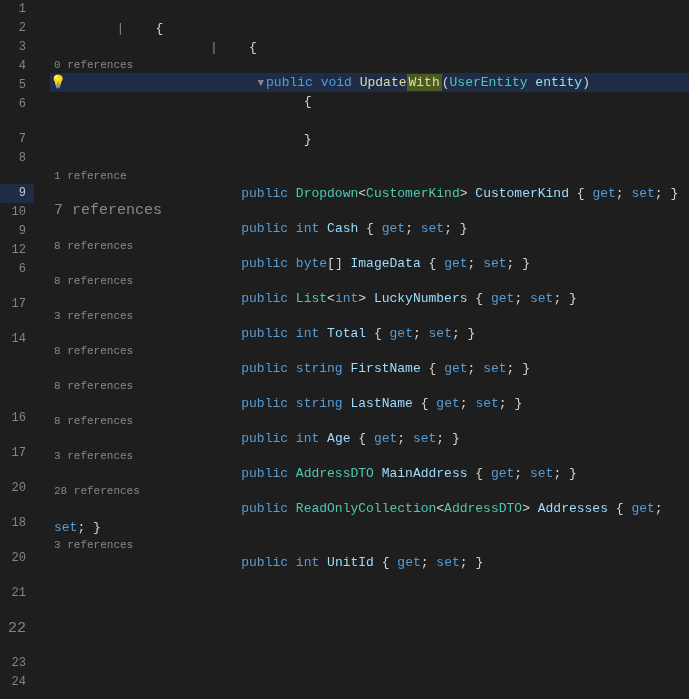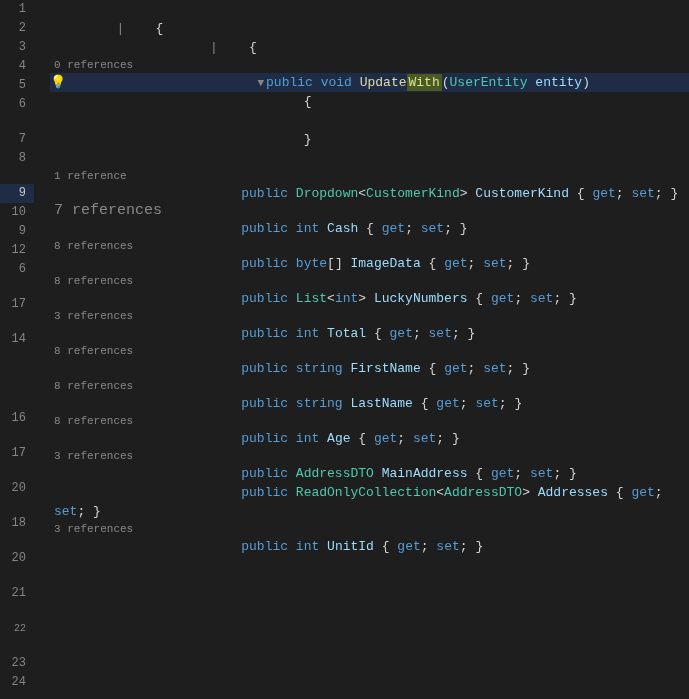--- a/index.html
+++ b/index.html
@@ -50,21 +50,21 @@
           <div style="height:19px;line-height:19px;font-size:12px;;padding-right:8px;">17</div>
           <div style="height:16px;line-height:16px;font-size:11px;"></div>
           <div style="height:19px;line-height:19px;font-size:12px;;padding-right:8px;">20</div>
           <div style="height:16px;line-height:16px;font-size:11px;"></div>
           <div style="height:19px;line-height:19px;font-size:12px;;padding-right:8px;">18</div>
           <div style="height:16px;line-height:16px;font-size:11px;"></div>
           <div style="height:19px;line-height:19px;font-size:12px;;padding-right:8px;">20</div>
           <div style="height:16px;line-height:16px;font-size:11px;"></div>
           <div style="height:19px;line-height:19px;font-size:12px;;padding-right:8px;">21</div>
           <div style="height:16px;line-height:16px;font-size:11px;"></div>
-          <div style="height:19px;line-height:19px;font-size:10px;;padding-right:8px;">22</div>
+          <div style="height:19px;line-height:19px;font-size:15px;;padding-right:8px;">22</div>
           <div style="height:16px;line-height:16px;font-size:11px;"></div>
           <div style="height:19px;line-height:19px;font-size:12px;;padding-right:8px;">23</div>
           <div style="height:19px;line-height:19px;font-size:12px;;padding-right:8px;">24</div>
           <div style="height:16px;line-height:16px;font-size:11px;"></div>
           <div style="height:19px;line-height:19px;font-size:12px;;padding-right:8px;">25</div>
           <div style="height:19px;line-height:19px;font-size:12px;;padding-right:8px;">26</div>
         </div>
   <div id="code-lines" style="flex:1; padding-left:6px; overflow:hidden;">
           <div style="height:19px;line-height:19px;padding-left:4px;position:relative;"></div>
           <div style="height:19px;line-height:19px;padding-left:4px;position:relative;">&nbsp;&nbsp;&nbsp;&nbsp;&nbsp;&nbsp;&nbsp;&nbsp;<span style="color:#858585;">|</span>&nbsp;&nbsp;&nbsp;&nbsp;<span style="color:#d4d4d4">{</span></div>
@@ -86,20 +86,21 @@
           <div style="height:16px;line-height:16px;padding-left:4px;"><span style="color:#888;font-size:11px;">3 references</span></div>
           <div style="height:19px;line-height:19px;padding-left:4px;position:relative;">&nbsp;&nbsp;&nbsp;&nbsp;&nbsp;&nbsp;&nbsp;&nbsp;&nbsp;&nbsp;&nbsp;&nbsp;&nbsp;&nbsp;&nbsp;&nbsp;&nbsp;&nbsp;&nbsp;&nbsp;&nbsp;&nbsp;&nbsp;&nbsp;<span style="color:#569cd6">public</span> <span style="color:#569cd6">int</span> <span style="color:#9cdcfe">Total</span> <span style="color:#d4d4d4">{</span> <span style="color:#569cd6">get</span><span style="color:#d4d4d4">;</span> <span style="color:#569cd6">set</span><span style="color:#d4d4d4">;</span> <span style="color:#d4d4d4">}</span></div>
           <div style="height:16px;line-height:16px;padding-left:4px;"><span style="color:#888;font-size:11px;">8 references</span></div>
           <div style="height:19px;line-height:19px;padding-left:4px;position:relative;">&nbsp;&nbsp;&nbsp;&nbsp;&nbsp;&nbsp;&nbsp;&nbsp;&nbsp;&nbsp;&nbsp;&nbsp;&nbsp;&nbsp;&nbsp;&nbsp;&nbsp;&nbsp;&nbsp;&nbsp;&nbsp;&nbsp;&nbsp;&nbsp;<span style="color:#569cd6">public</span> <span style="color:#569cd6">string</span> <span style="color:#9cdcfe">FirstName</span> <span style="color:#d4d4d4">{</span> <span style="color:#569cd6">get</span><span style="color:#d4d4d4">;</span> <span style="color:#569cd6">set</span><span style="color:#d4d4d4">;</span> <span style="color:#d4d4d4">}</span></div>
           <div style="height:16px;line-height:16px;padding-left:4px;"><span style="color:#888;font-size:11px;">8 references</span></div>
           <div style="height:19px;line-height:19px;padding-left:4px;position:relative;">&nbsp;&nbsp;&nbsp;&nbsp;&nbsp;&nbsp;&nbsp;&nbsp;&nbsp;&nbsp;&nbsp;&nbsp;&nbsp;&nbsp;&nbsp;&nbsp;&nbsp;&nbsp;&nbsp;&nbsp;&nbsp;&nbsp;&nbsp;&nbsp;<span style="color:#569cd6">public</span> <span style="color:#569cd6">string</span> <span style="color:#9cdcfe">LastName</span> <span style="color:#d4d4d4">{</span> <span style="color:#569cd6">get</span><span style="color:#d4d4d4">;</span> <span style="color:#569cd6">set</span><span style="color:#d4d4d4">;</span> <span style="color:#d4d4d4">}</span></div>
           <div style="height:16px;line-height:16px;padding-left:4px;"><span style="color:#888;font-size:11px;">8 references</span></div>
           <div style="height:19px;line-height:19px;padding-left:4px;position:relative;">&nbsp;&nbsp;&nbsp;&nbsp;&nbsp;&nbsp;&nbsp;&nbsp;&nbsp;&nbsp;&nbsp;&nbsp;&nbsp;&nbsp;&nbsp;&nbsp;&nbsp;&nbsp;&nbsp;&nbsp;&nbsp;&nbsp;&nbsp;&nbsp;<span style="color:#569cd6">public</span> <span style="color:#569cd6">int</span> <span style="color:#9cdcfe">Age</span> <span style="color:#d4d4d4">{</span> <span style="color:#569cd6">get</span><span style="color:#d4d4d4">;</span> <span style="color:#569cd6">set</span><span style="color:#d4d4d4">;</span> <span style="color:#d4d4d4">}</span></div>
           <div style="height:16px;line-height:16px;padding-left:4px;"><span style="color:#888;font-size:11px;">3 references</span></div>
           <div style="height:19px;line-height:19px;padding-left:4px;position:relative;">&nbsp;&nbsp;&nbsp;&nbsp;&nbsp;&nbsp;&nbsp;&nbsp;&nbsp;&nbsp;&nbsp;&nbsp;&nbsp;&nbsp;&nbsp;&nbsp;&nbsp;&nbsp;&nbsp;&nbsp;&nbsp;&nbsp;&nbsp;&nbsp;<span style="color:#569cd6">public</span> <span style="color:#4ec9b0">AddressDTO</span> <span style="color:#9cdcfe">MainAddress</span> <span style="color:#d4d4d4">{</span> <span style="color:#569cd6">get</span><span style="color:#d4d4d4">;</span> <span style="color:#569cd6">set</span><span style="color:#d4d4d4">;</span> <span style="color:#d4d4d4">}</span></div>
+          <div style="height:16px;line-height:16px;padding-left:4px;"><span style="color:#888;font-size:11px;">28 references</span></div>
           <div style="height:19px;line-height:19px;padding-left:4px;position:relative;">&nbsp;&nbsp;&nbsp;&nbsp;&nbsp;&nbsp;&nbsp;&nbsp;&nbsp;&nbsp;&nbsp;&nbsp;&nbsp;&nbsp;&nbsp;&nbsp;&nbsp;&nbsp;&nbsp;&nbsp;&nbsp;&nbsp;&nbsp;&nbsp;<span style="color:#569cd6">public</span> <span style="color:#4ec9b0">ReadOnlyCollection</span>&lt;<span style="color:#4ec9b0">AddressDTO</span>&gt; <span style="color:#9cdcfe">Addresses</span> <span style="color:#d4d4d4">{</span> <span style="color:#569cd6">get</span><span style="color:#d4d4d4">;</span> <span style="color:#569cd6">set</span><span style="color:#d4d4d4">;</span> <span style="color:#d4d4d4">}</span></div>
           <div style="height:19px;line-height:19px;padding-left:4px;position:relative;"></div>
           <div style="height:16px;line-height:16px;padding-left:4px;"><span style="color:#888;font-size:11px;">3 references</span></div>
           <div style="height:19px;line-height:19px;padding-left:4px;position:relative;">&nbsp;&nbsp;&nbsp;&nbsp;&nbsp;&nbsp;&nbsp;&nbsp;&nbsp;&nbsp;&nbsp;&nbsp;&nbsp;&nbsp;&nbsp;&nbsp;&nbsp;&nbsp;&nbsp;&nbsp;&nbsp;&nbsp;&nbsp;&nbsp;<span style="color:#569cd6">public</span> <span style="color:#569cd6">int</span> <span style="color:#9cdcfe">UnitId</span> <span style="color:#d4d4d4">{</span> <span style="color:#569cd6">get</span><span style="color:#d4d4d4">;</span> <span style="color:#569cd6">set</span><span style="color:#d4d4d4">;</span> <span style="color:#d4d4d4">}</span></div>
           <div style="height:19px;line-height:19px;padding-left:4px;position:relative;"></div>
         </div>
 </div>
 </div>
 </div>
 

